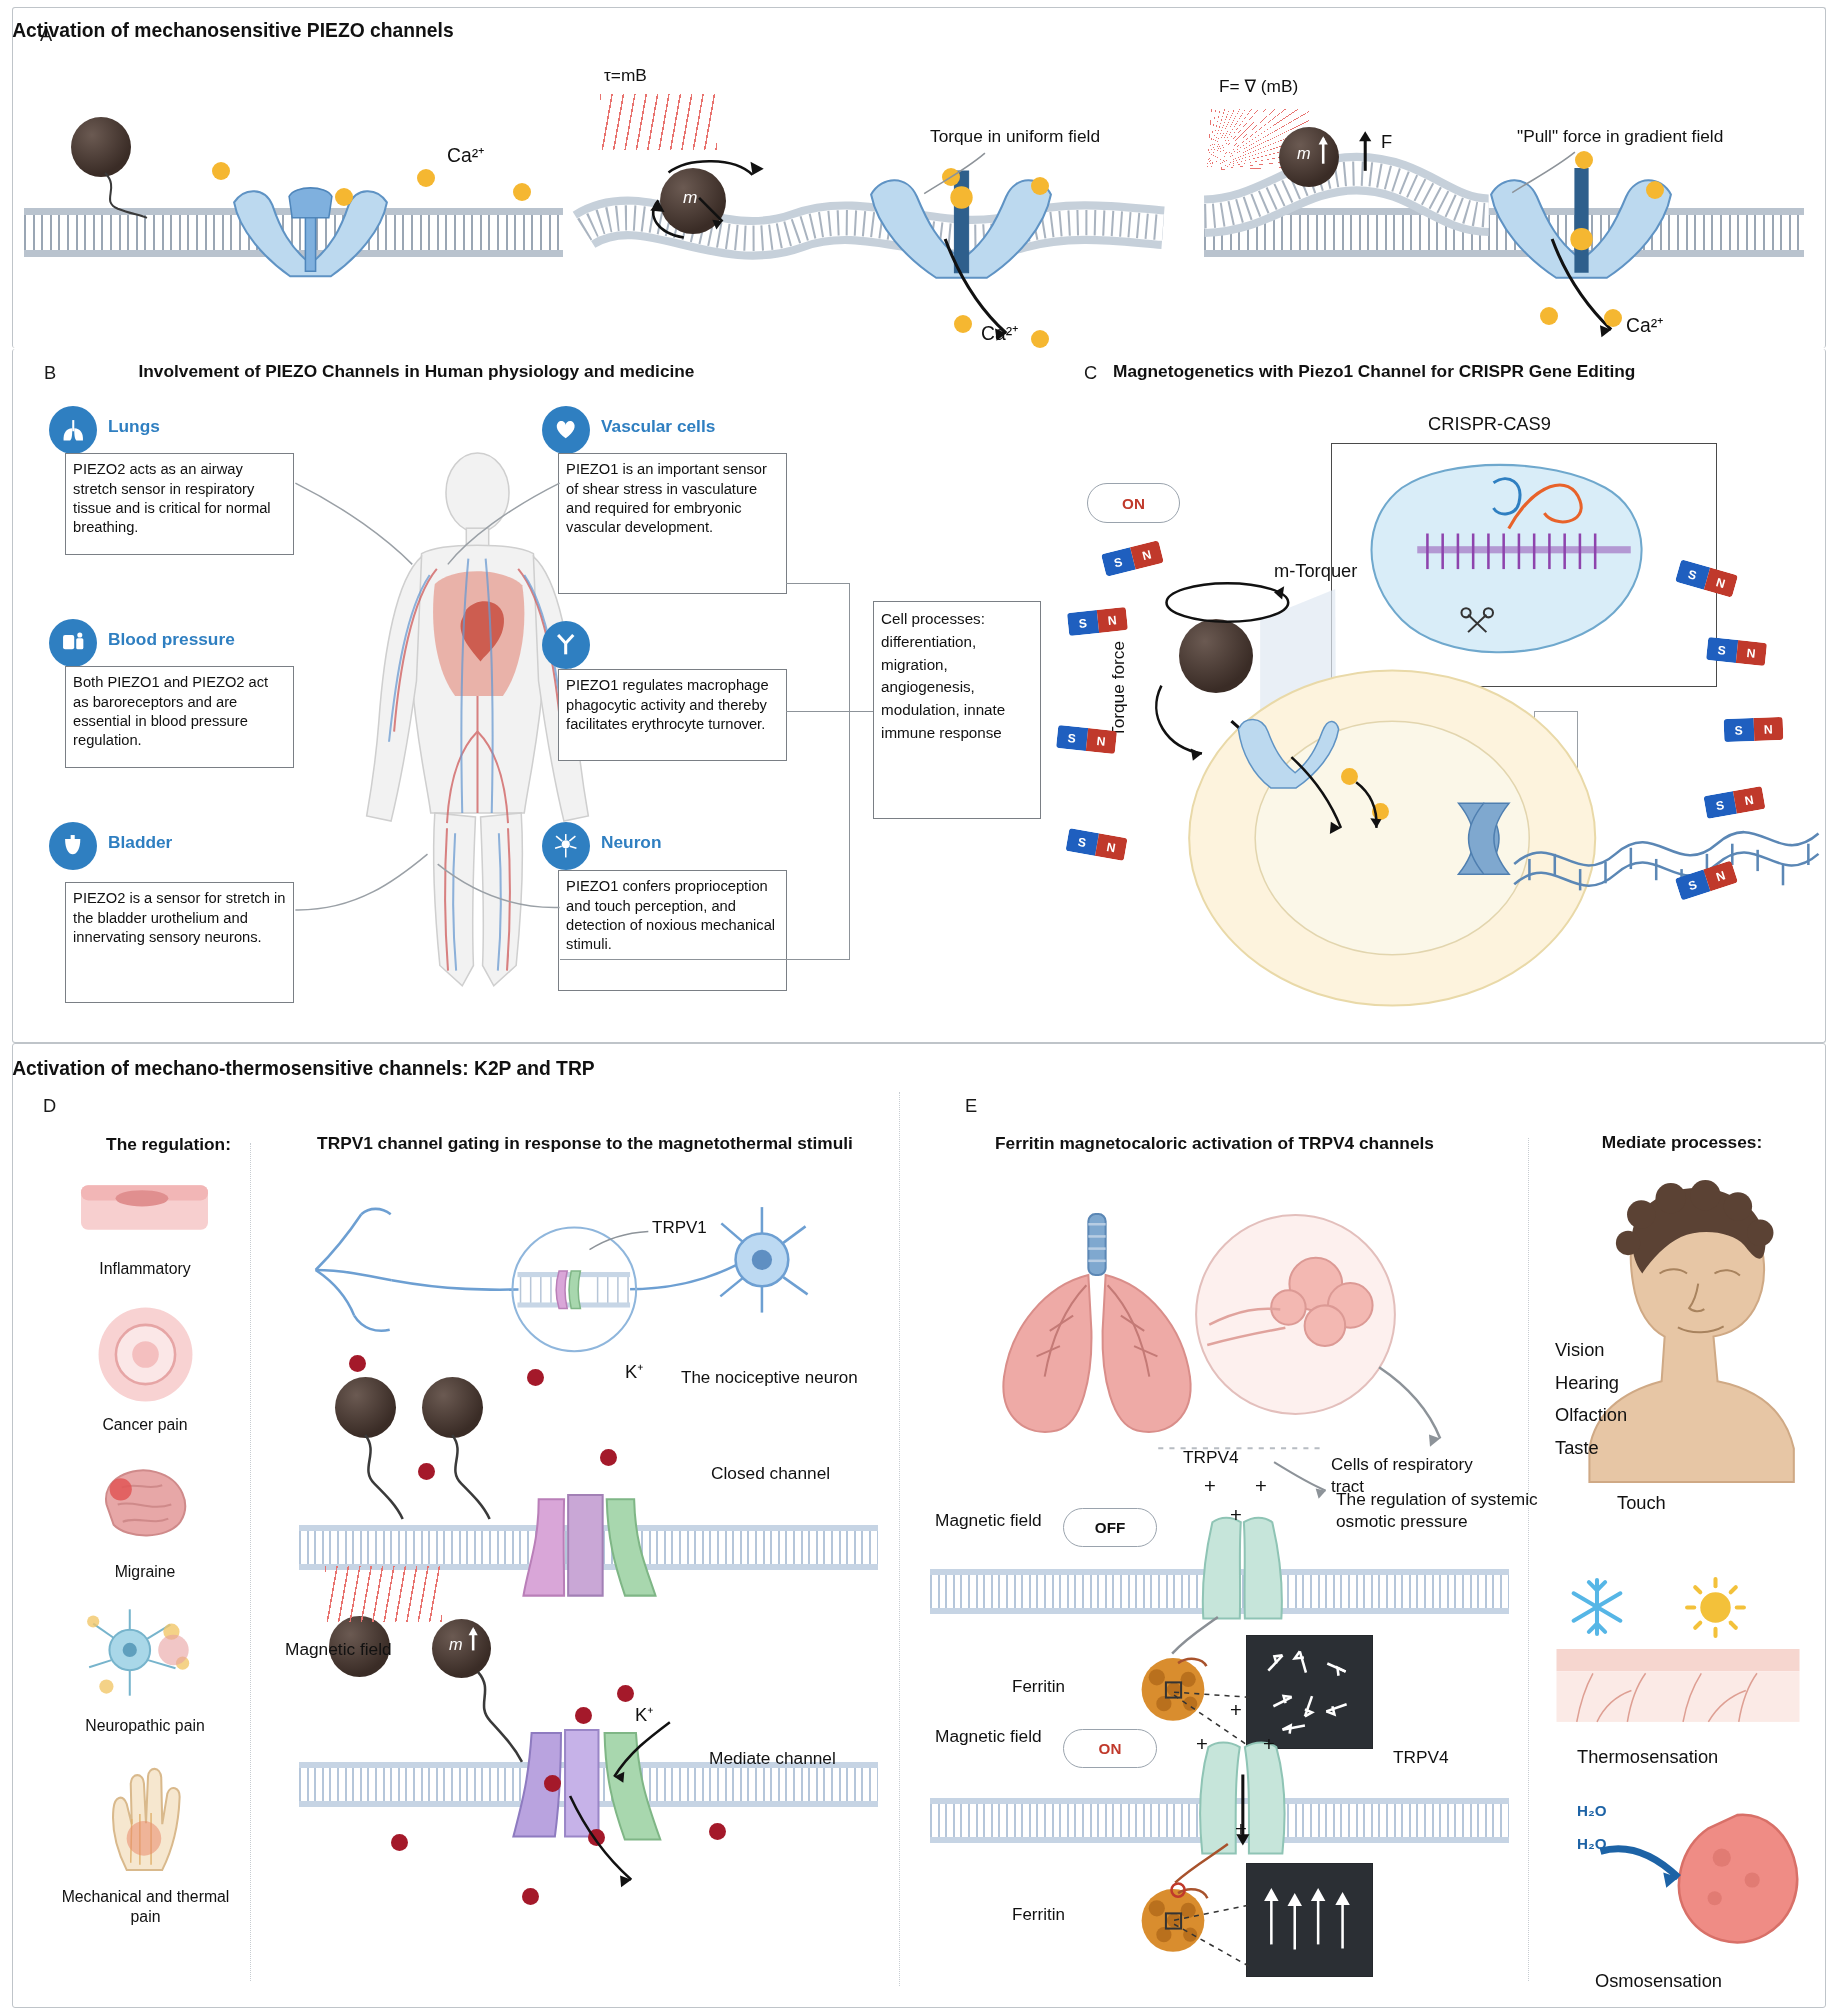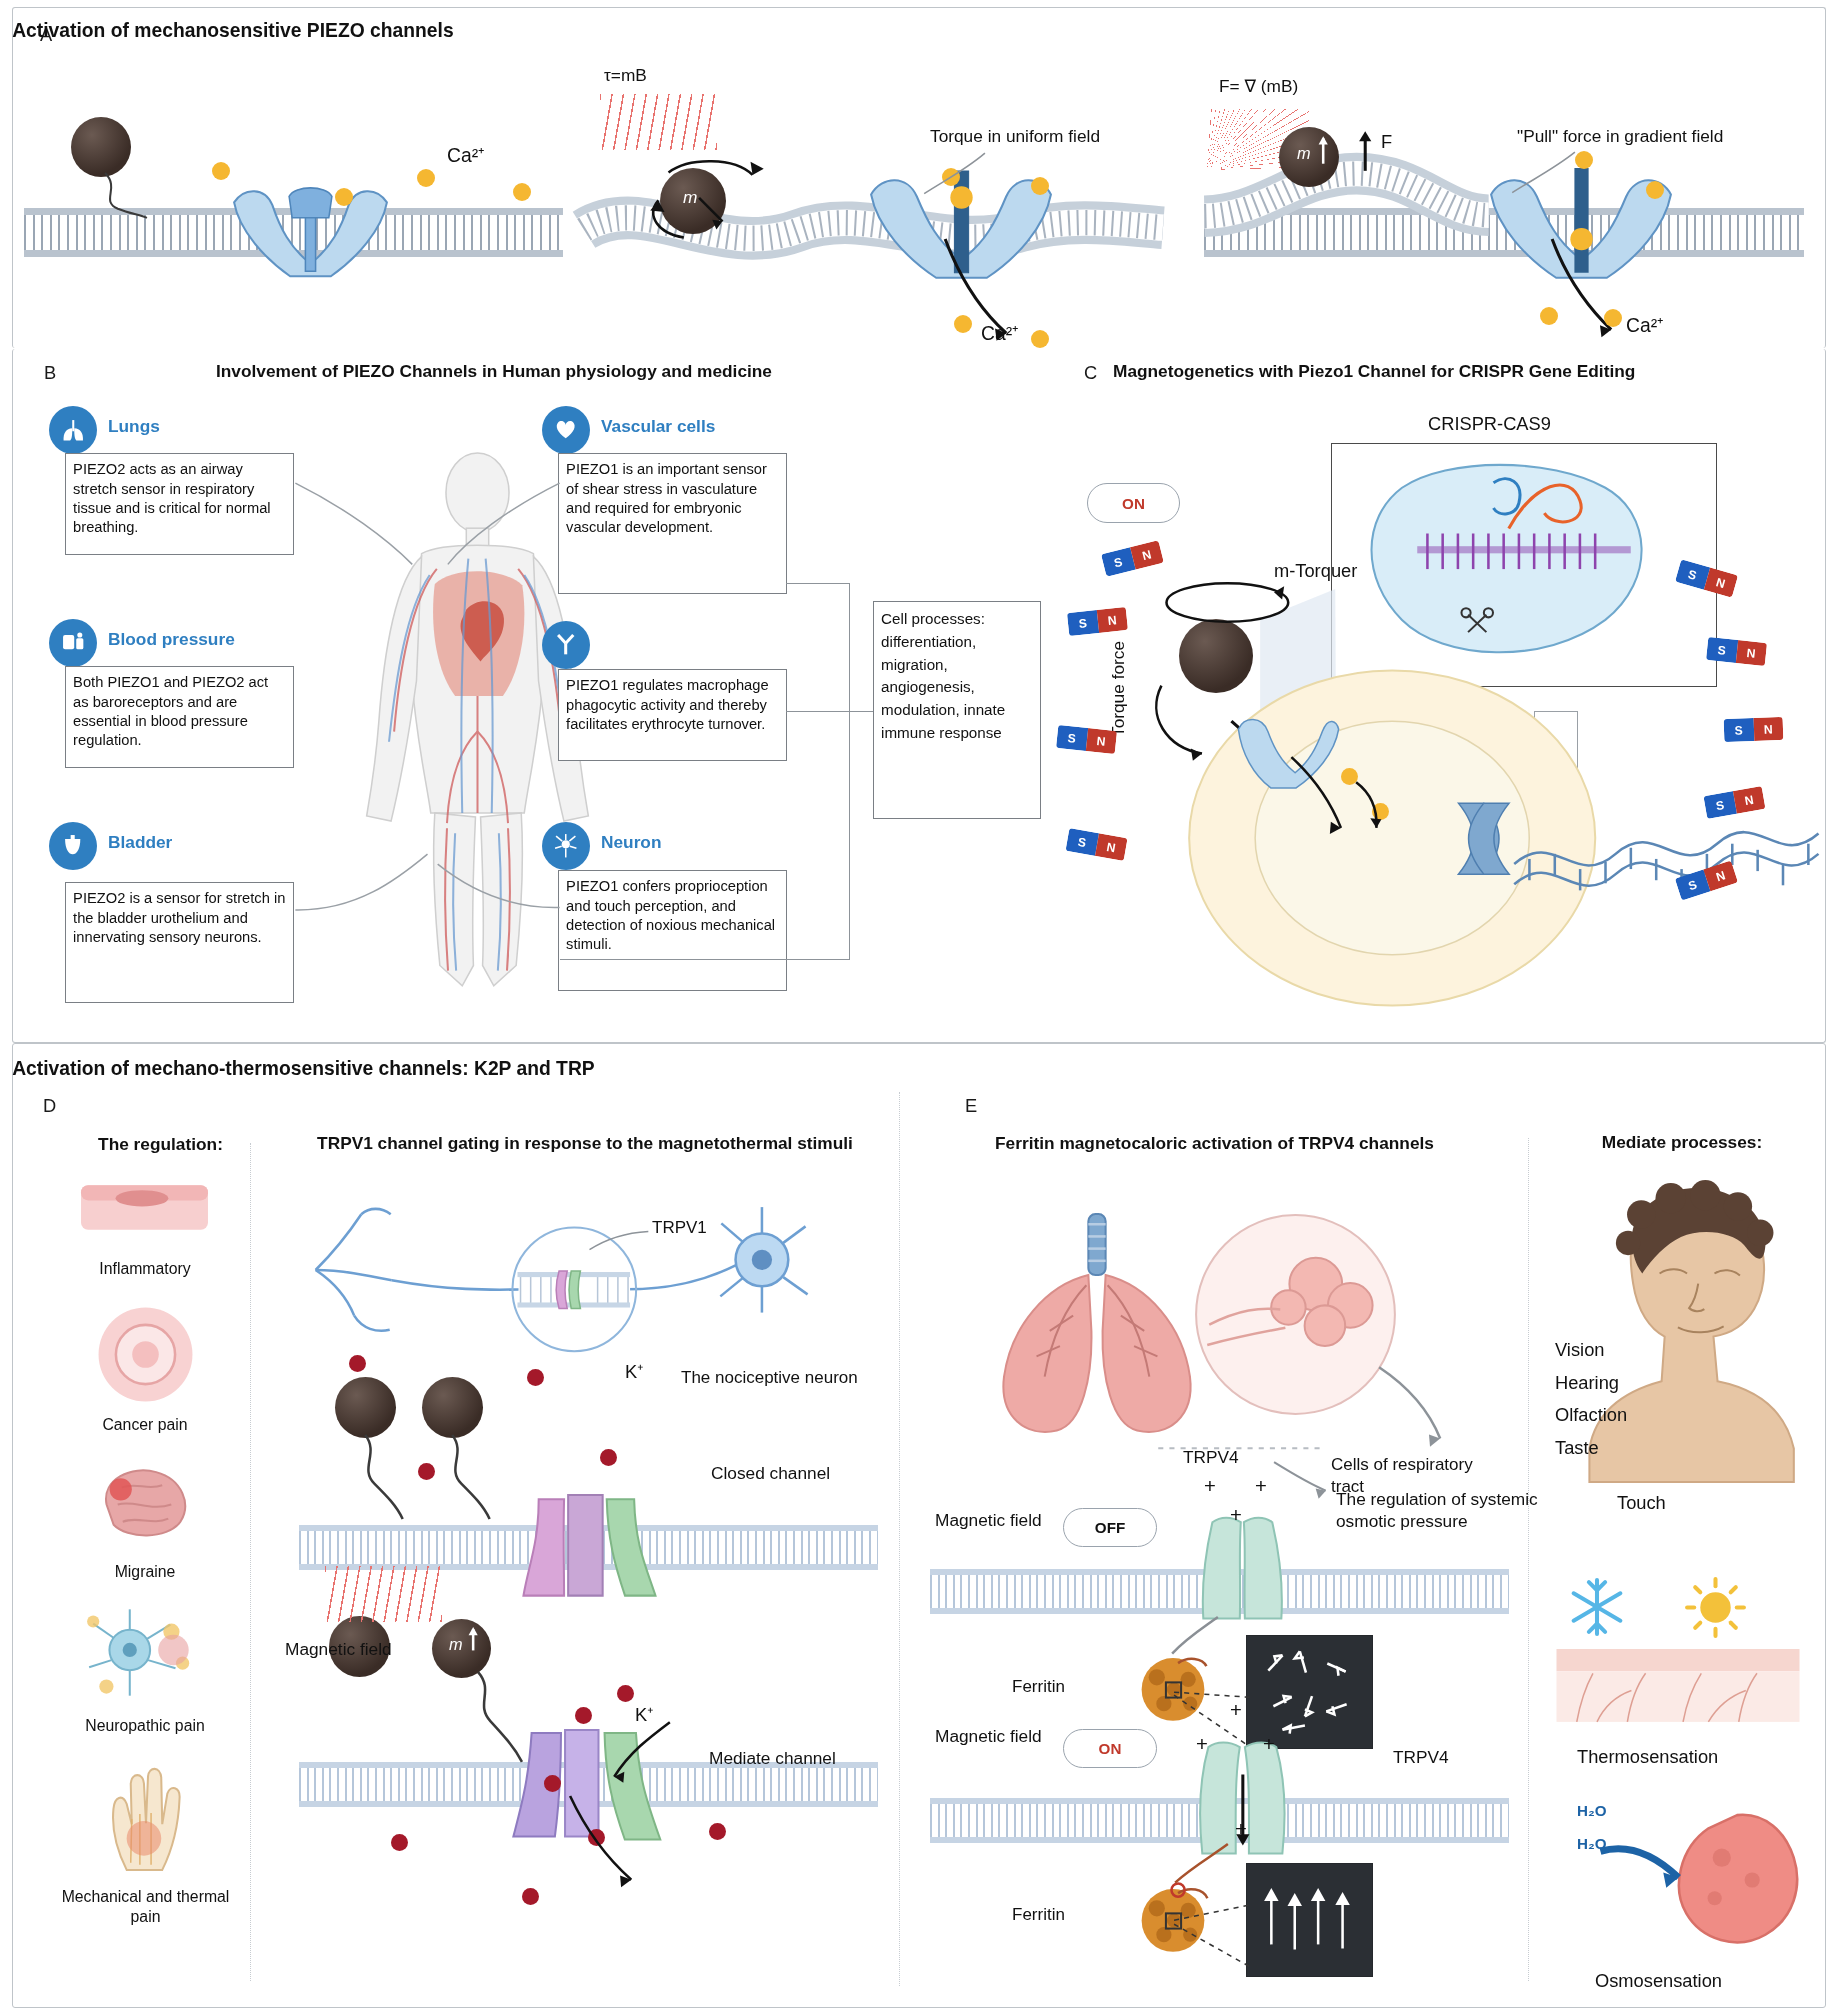--- a/index.html
+++ b/index.html
@@ -162,21 +162,21 @@
     <path d="M14 0 C 40 70, 80 130, 130 178" fill="none" stroke="#111" stroke-width="6"></path>
     <path d="M130 178 l-22 -9 l3 24 z" fill="#111"></path>
   </svg>
   <div class="ion" style="left:1575px;top:151px;width:18.3px;height:18.3px;"></div>
   <div class="ion" style="left:1646px;top:181px;width:18.3px;height:18.3px;"></div>
   <div class="ion" style="left:1540px;top:307px;width:18.3px;height:18.3px;"></div>
   <div class="ion" style="left:1604px;top:309px;width:18.3px;height:18.3px;"></div>
   <div class="plain" style="left:1626px;top:311px;font-size:19.3px;">Ca²⁺</div>
 
   <div class="label-letter" style="left:44px;top:362px;">B</div>
-  <div class="sub-title" style="left:61px;top:360px;width:711px;text-align:right;">Involvement of PIEZO Channels in Human physiology and medicine</div>
+  <div class="sub-title" style="left:61px;top:360px;width:711px;text-align:center;">Involvement of PIEZO Channels in Human physiology and medicine</div>
 
   <svg style="position:absolute;left:335px;top:457px;" width="285" height="539" viewBox="0 0 560 1060">
     <g fill="#f2f2f2" stroke="#cfcfcf" stroke-width="3">
       <ellipse cx="280" cy="70" rx="62" ry="78"></ellipse>
       <rect x="258" y="140" width="44" height="40"></rect>
       <path d="M170 190 C 210 168, 350 168, 390 190 L410 430 C 400 560, 380 640, 372 700 L188 700 C 180 640, 160 560, 150 430 Z"></path>
       <path d="M170 196 C 120 240, 96 380, 86 520 C 80 600, 70 660, 62 706 L110 716 C 126 650, 146 540, 160 440 Z"></path>
       <path d="M390 196 C 440 240, 464 380, 474 520 C 480 600, 490 660, 498 706 L450 716 C 434 650, 414 540, 400 440 Z"></path>
       <path d="M196 700 C 190 800, 196 900, 206 1000 L250 1040 L272 1000 C 268 900, 272 800, 276 708 Z"></path>
       <path d="M366 700 C 372 800, 366 900, 356 1000 L312 1040 L290 1000 C 294 900, 290 800, 286 708 Z"></path>
@@ -411,21 +411,21 @@
       <div class="n">N</div>
     </div>
   <div class="magnet" style="left:1677px;top:869px;transform:rotate(-18deg);">
       <div class="s">S</div>
       <div class="n">N</div>
     </div>
 
   <div class="title-center" style="left:12.2px;top:1058px;width:1814px;">Activation of mechano-thermosensitive channels: K2P and TRP</div>
 
   <div class="label-letter" style="left:43px;top:1095px;">D</div>
-  <div class="sub-title" style="left:54px;top:1133px;width:213px;">The regulation:</div>
+  <div class="sub-title" style="left:62px;top:1133px;width:213px;">The regulation:</div>
   <div class="dotted-v" style="left:250px;top:1143px;height:838px;"></div>
   <div class="dotted-v" style="left:899px;top:1092px;height:894px;"></div>
   <div class="dotted-v" style="left:1528px;top:1138px;height:843px;"></div>
 
   <svg style="position:absolute;left:81px;top:1175px;" width="127" height="66" viewBox="0 0 250 130">
     <rect x="0" y="20" width="250" height="88" rx="14" fill="#f7cfcf"></rect>
     <rect x="0" y="20" width="250" height="30" rx="14" fill="#f2b6b6"></rect>
     <ellipse cx="120" cy="46" rx="52" ry="16" fill="#e08f8f"></ellipse>
   </svg>
   <div class="capt" style="left:61px;top:1259px;width:168px;">Inflammatory</div>

